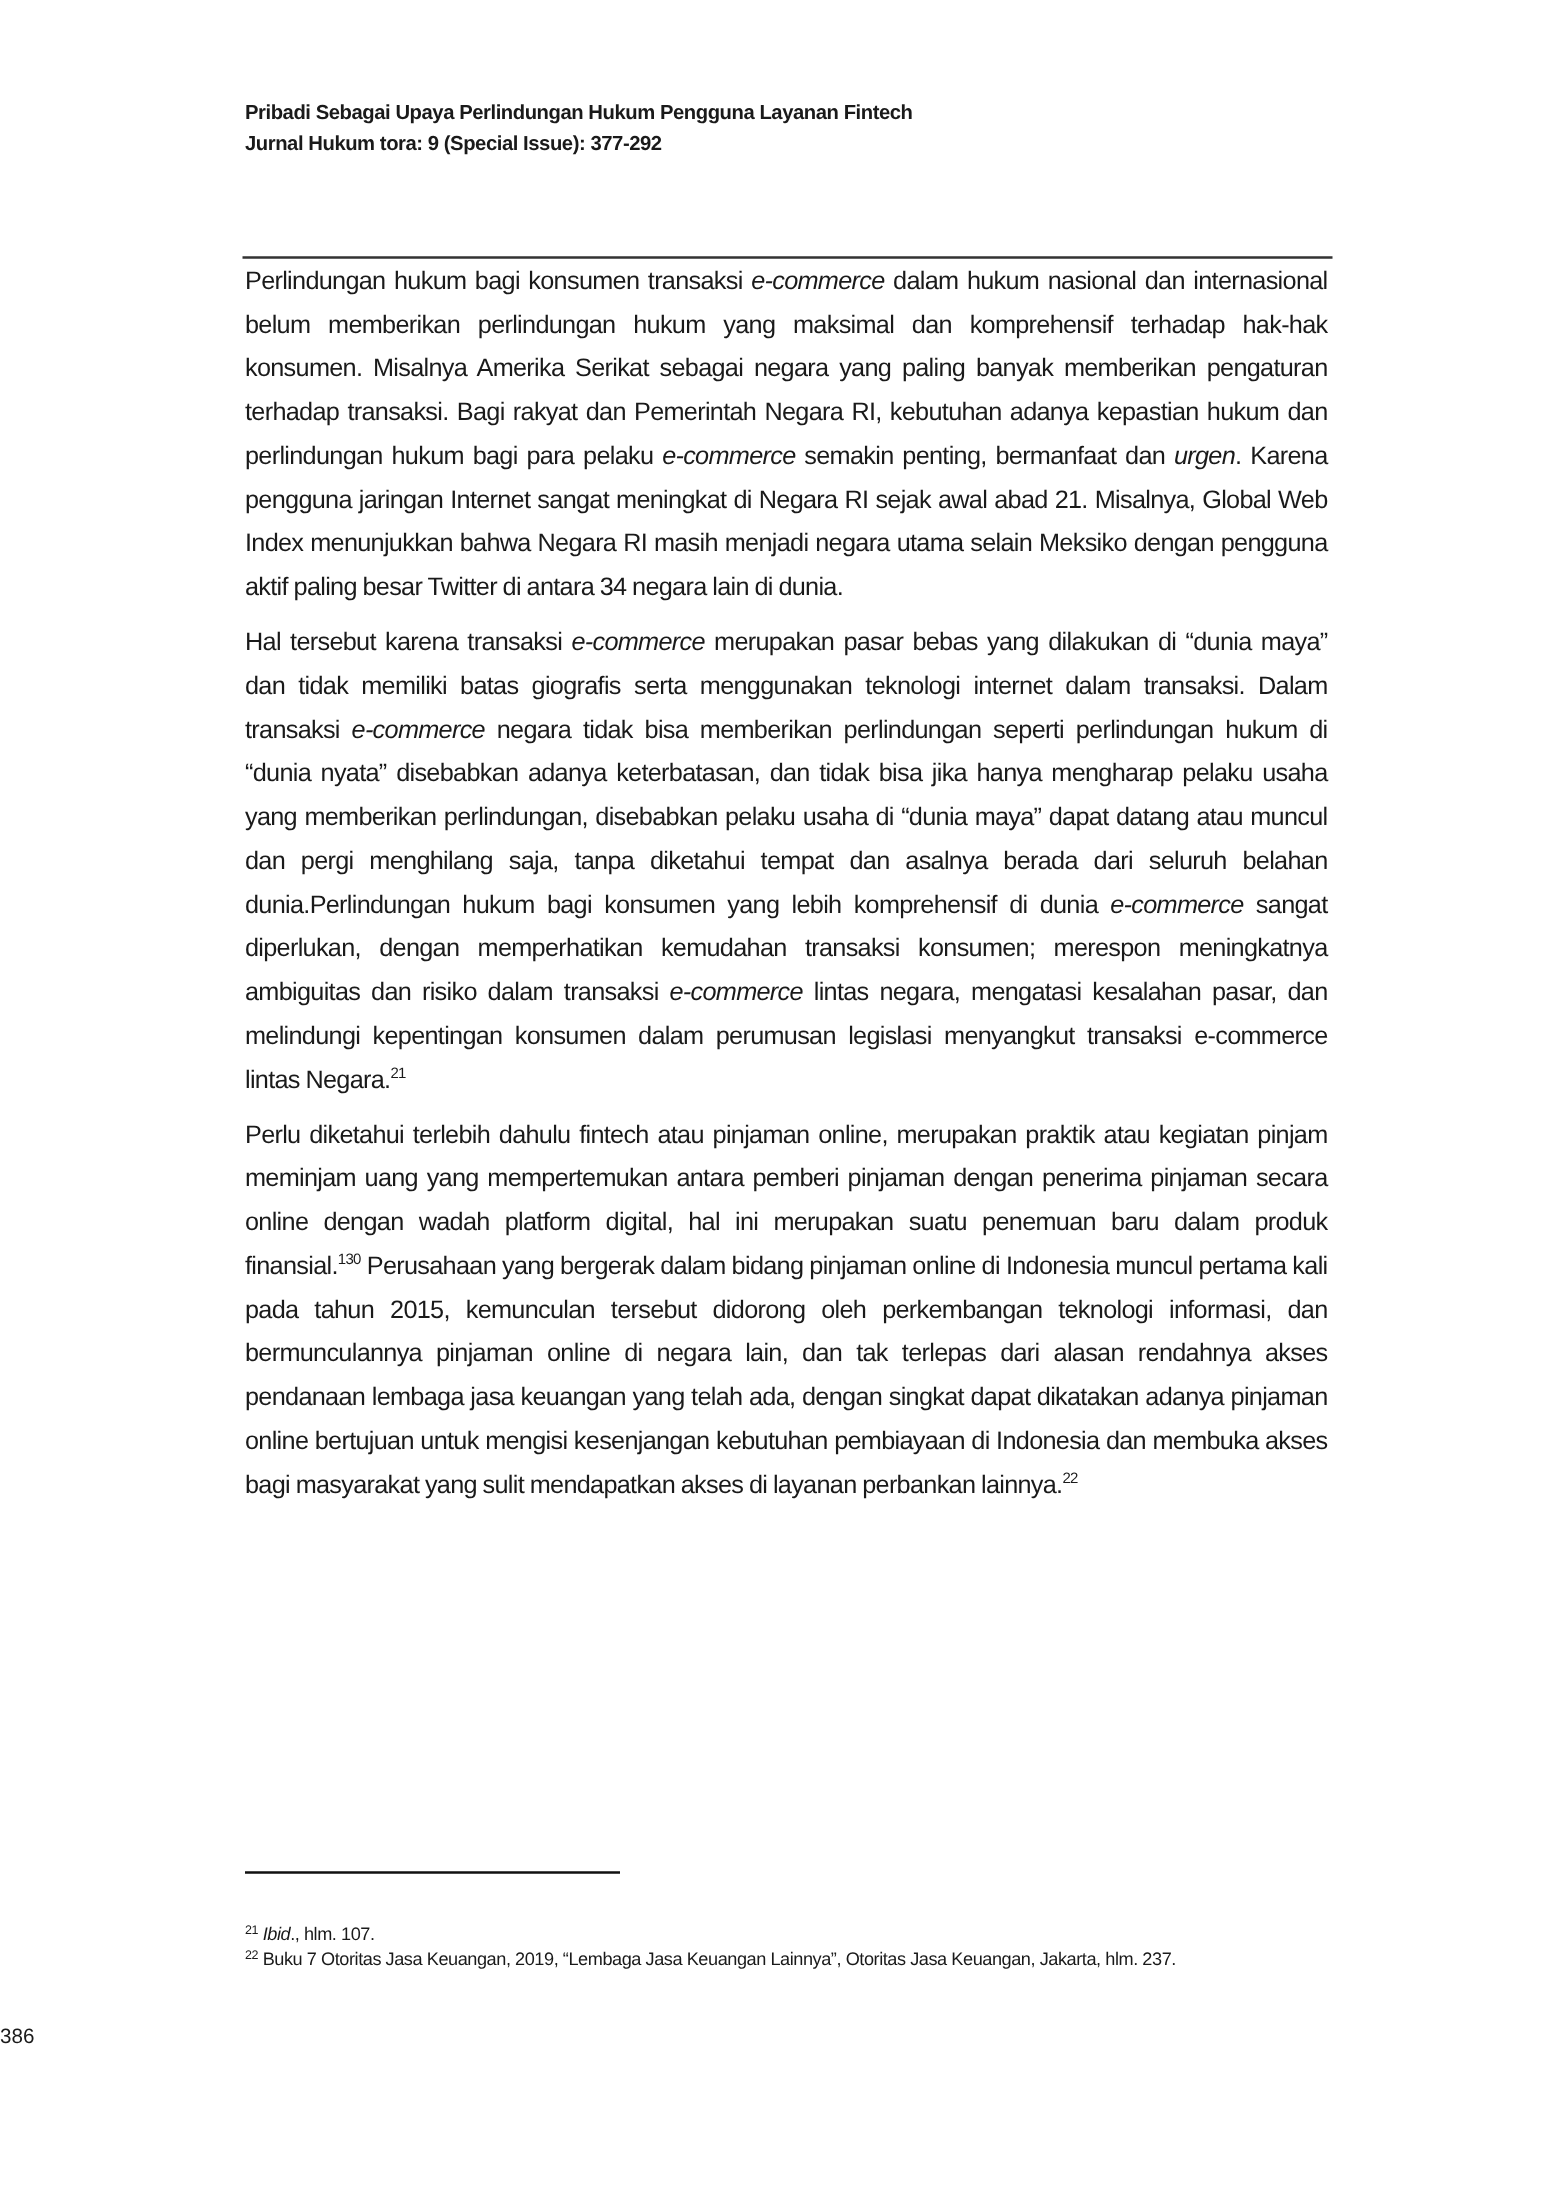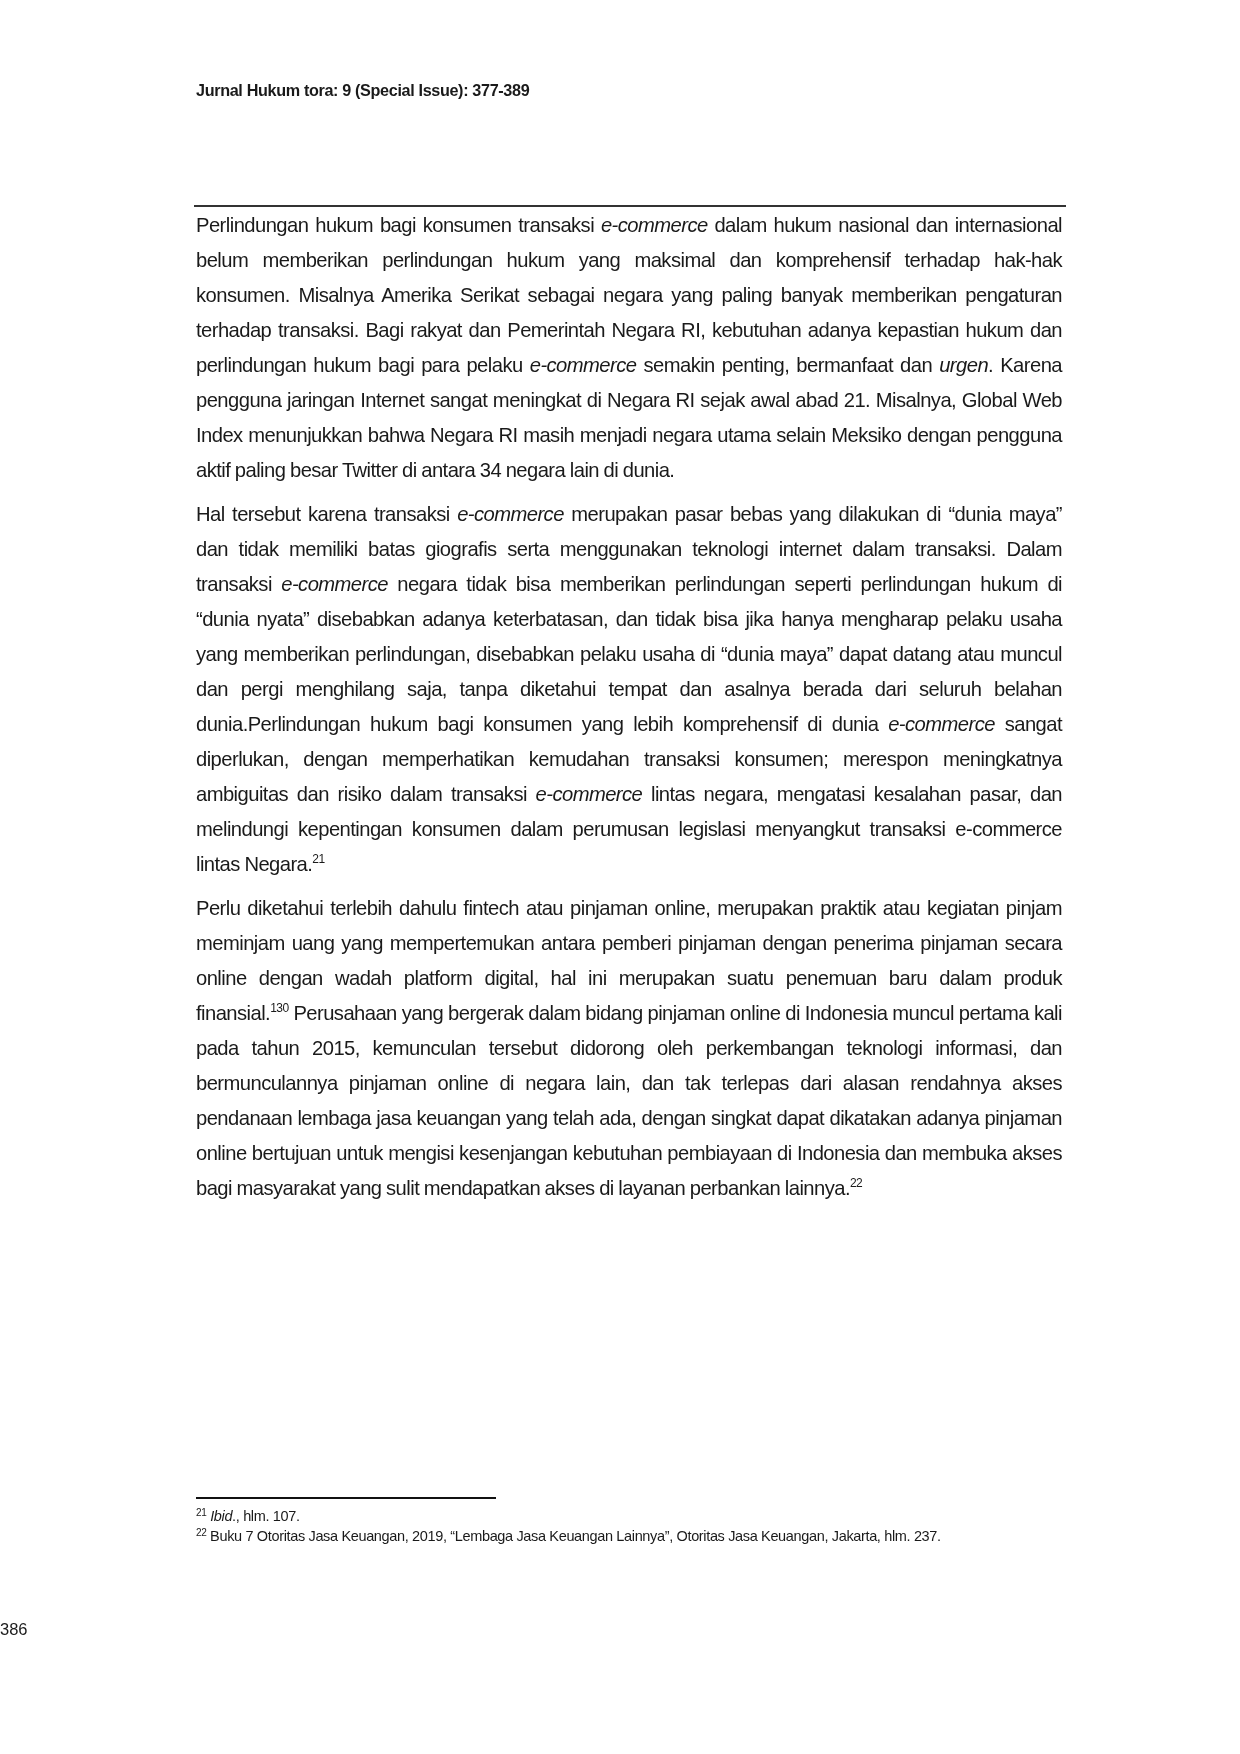--- a/index.html
+++ b/index.html
@@ -6,29 +6,30 @@
   body { width: 1240px; height: 1754px; position: relative; overflow: hidden;
          font-family: "Liberation Sans", sans-serif; color: #1a1a1a; }
   .header { position: absolute; left: 196px; top: 78px; width: 870px; }
   .header .hl { font-weight: bold; font-size: 16.2px; line-height: 24.5px; letter-spacing: -0.35px; white-space: nowrap; }
   .header-rule { position: absolute; left: 194px; top: 205px; width: 872px; height: 2px; background: #333; }
   .body { position: absolute; left: 196px; top: 208px; width: 866px; }
   .para { font-size: 20.2px; line-height: 35px; text-align: justify; margin: 0 0 9px 0; letter-spacing: -0.55px; word-spacing: -0.5px; }
   .para i { font-style: italic; }
   sup { font-size: 12px; line-height: 0; vertical-align: 8px; }
   .fn-rule { position: absolute; left: 196px; top: 1497px; width: 300px; height: 2px; background: #111; }
-  .footnotes { position: absolute; left: 196px; top: 1506px; width: 866px; font-size: 14.5px; line-height: 20px; letter-spacing: -0.35px; }
+  .footnotes { position: absolute; left: 196px; top: 1538px; width: 866px; font-size: 14.5px; line-height: 20px; letter-spacing: -0.35px; }
   .footnotes sup { font-size: 10px; vertical-align: 5px; }
   .page-num { position: absolute; left: 0; width: 1240px; top: 1620px; text-align: left; font-size: 16.5px; }
 </style>
 </head>
 <body>
 
 <div class="header">
-  <div class="hl">Jurnal Hukum tora: 9 (Special Issue): 377-389</div>
+  <div class="hl">Pribadi Sebagai Upaya Perlindungan Hukum Pengguna Layanan Fintech</div>
+  <div class="hl">Jurnal Hukum tora: 9 (Special Issue): 377-292</div>
 </div>
 <div class="header-rule"></div>
 
 <div class="body">
   <p class="para"><span>Perlindungan hukum bagi konsumen transaksi </span><i>e-commerce</i><span> dalam hukum nasional dan internasional belum memberikan perlindungan hukum yang maksimal dan komprehensif terhadap hak-hak konsumen. Misalnya Amerika Serikat sebagai negara yang paling banyak memberikan pengaturan terhadap transaksi. Bagi rakyat dan Pemerintah Negara RI, kebutuhan adanya kepastian hukum dan perlindungan hukum bagi para pelaku </span><i>e-commerce</i><span> semakin penting, bermanfaat dan </span><i>urgen</i><span>. Karena pengguna jaringan Internet sangat meningkat di Negara RI sejak awal abad 21. Misalnya, Global Web Index menunjukkan bahwa Negara RI masih menjadi negara utama selain Meksiko dengan pengguna aktif paling besar Twitter di antara 34 negara lain di dunia.</span></p>
 
   <p class="para"><span>Hal tersebut karena transaksi </span><i>e-commerce</i><span> merupakan pasar bebas yang dilakukan di “dunia maya” dan tidak memiliki batas giografis serta menggunakan teknologi internet dalam transaksi. Dalam transaksi </span><i>e-commerce</i><span> negara tidak bisa memberikan perlindungan seperti perlindungan hukum di “dunia nyata” disebabkan adanya keterbatasan, dan tidak bisa jika hanya mengharap pelaku usaha yang memberikan perlindungan, disebabkan pelaku usaha di “dunia maya” dapat datang atau muncul dan pergi menghilang saja, tanpa diketahui tempat dan asalnya berada dari seluruh belahan dunia.Perlindungan hukum bagi konsumen yang lebih komprehensif di dunia </span><i>e-commerce</i><span> sangat diperlukan, dengan memperhatikan kemudahan transaksi konsumen; merespon meningkatnya ambiguitas dan risiko dalam transaksi </span><i>e-commerce</i><span> lintas negara, mengatasi kesalahan pasar, dan melindungi kepentingan konsumen dalam perumusan legislasi menyangkut transaksi e-commerce lintas Negara.</span><sup>21</sup></p>
 
   <p class="para"><span>Perlu diketahui terlebih dahulu fintech atau pinjaman online, merupakan praktik atau kegiatan pinjam meminjam uang yang mempertemukan antara pemberi pinjaman dengan penerima pinjaman secara online dengan wadah platform digital, hal ini merupakan suatu penemuan baru dalam produk finansial.</span><sup>130</sup><span> Perusahaan yang bergerak dalam bidang pinjaman online di Indonesia muncul pertama kali pada tahun 2015, kemunculan tersebut didorong oleh perkembangan teknologi informasi, dan bermunculannya pinjaman online di negara lain, dan tak terlepas dari alasan rendahnya akses pendanaan lembaga jasa keuangan yang telah ada, dengan singkat dapat dikatakan adanya pinjaman online bertujuan untuk mengisi kesenjangan kebutuhan pembiayaan di Indonesia dan membuka akses bagi masyarakat yang sulit mendapatkan akses di layanan perbankan lainnya.</span><sup>22</sup></p>
 </div>

